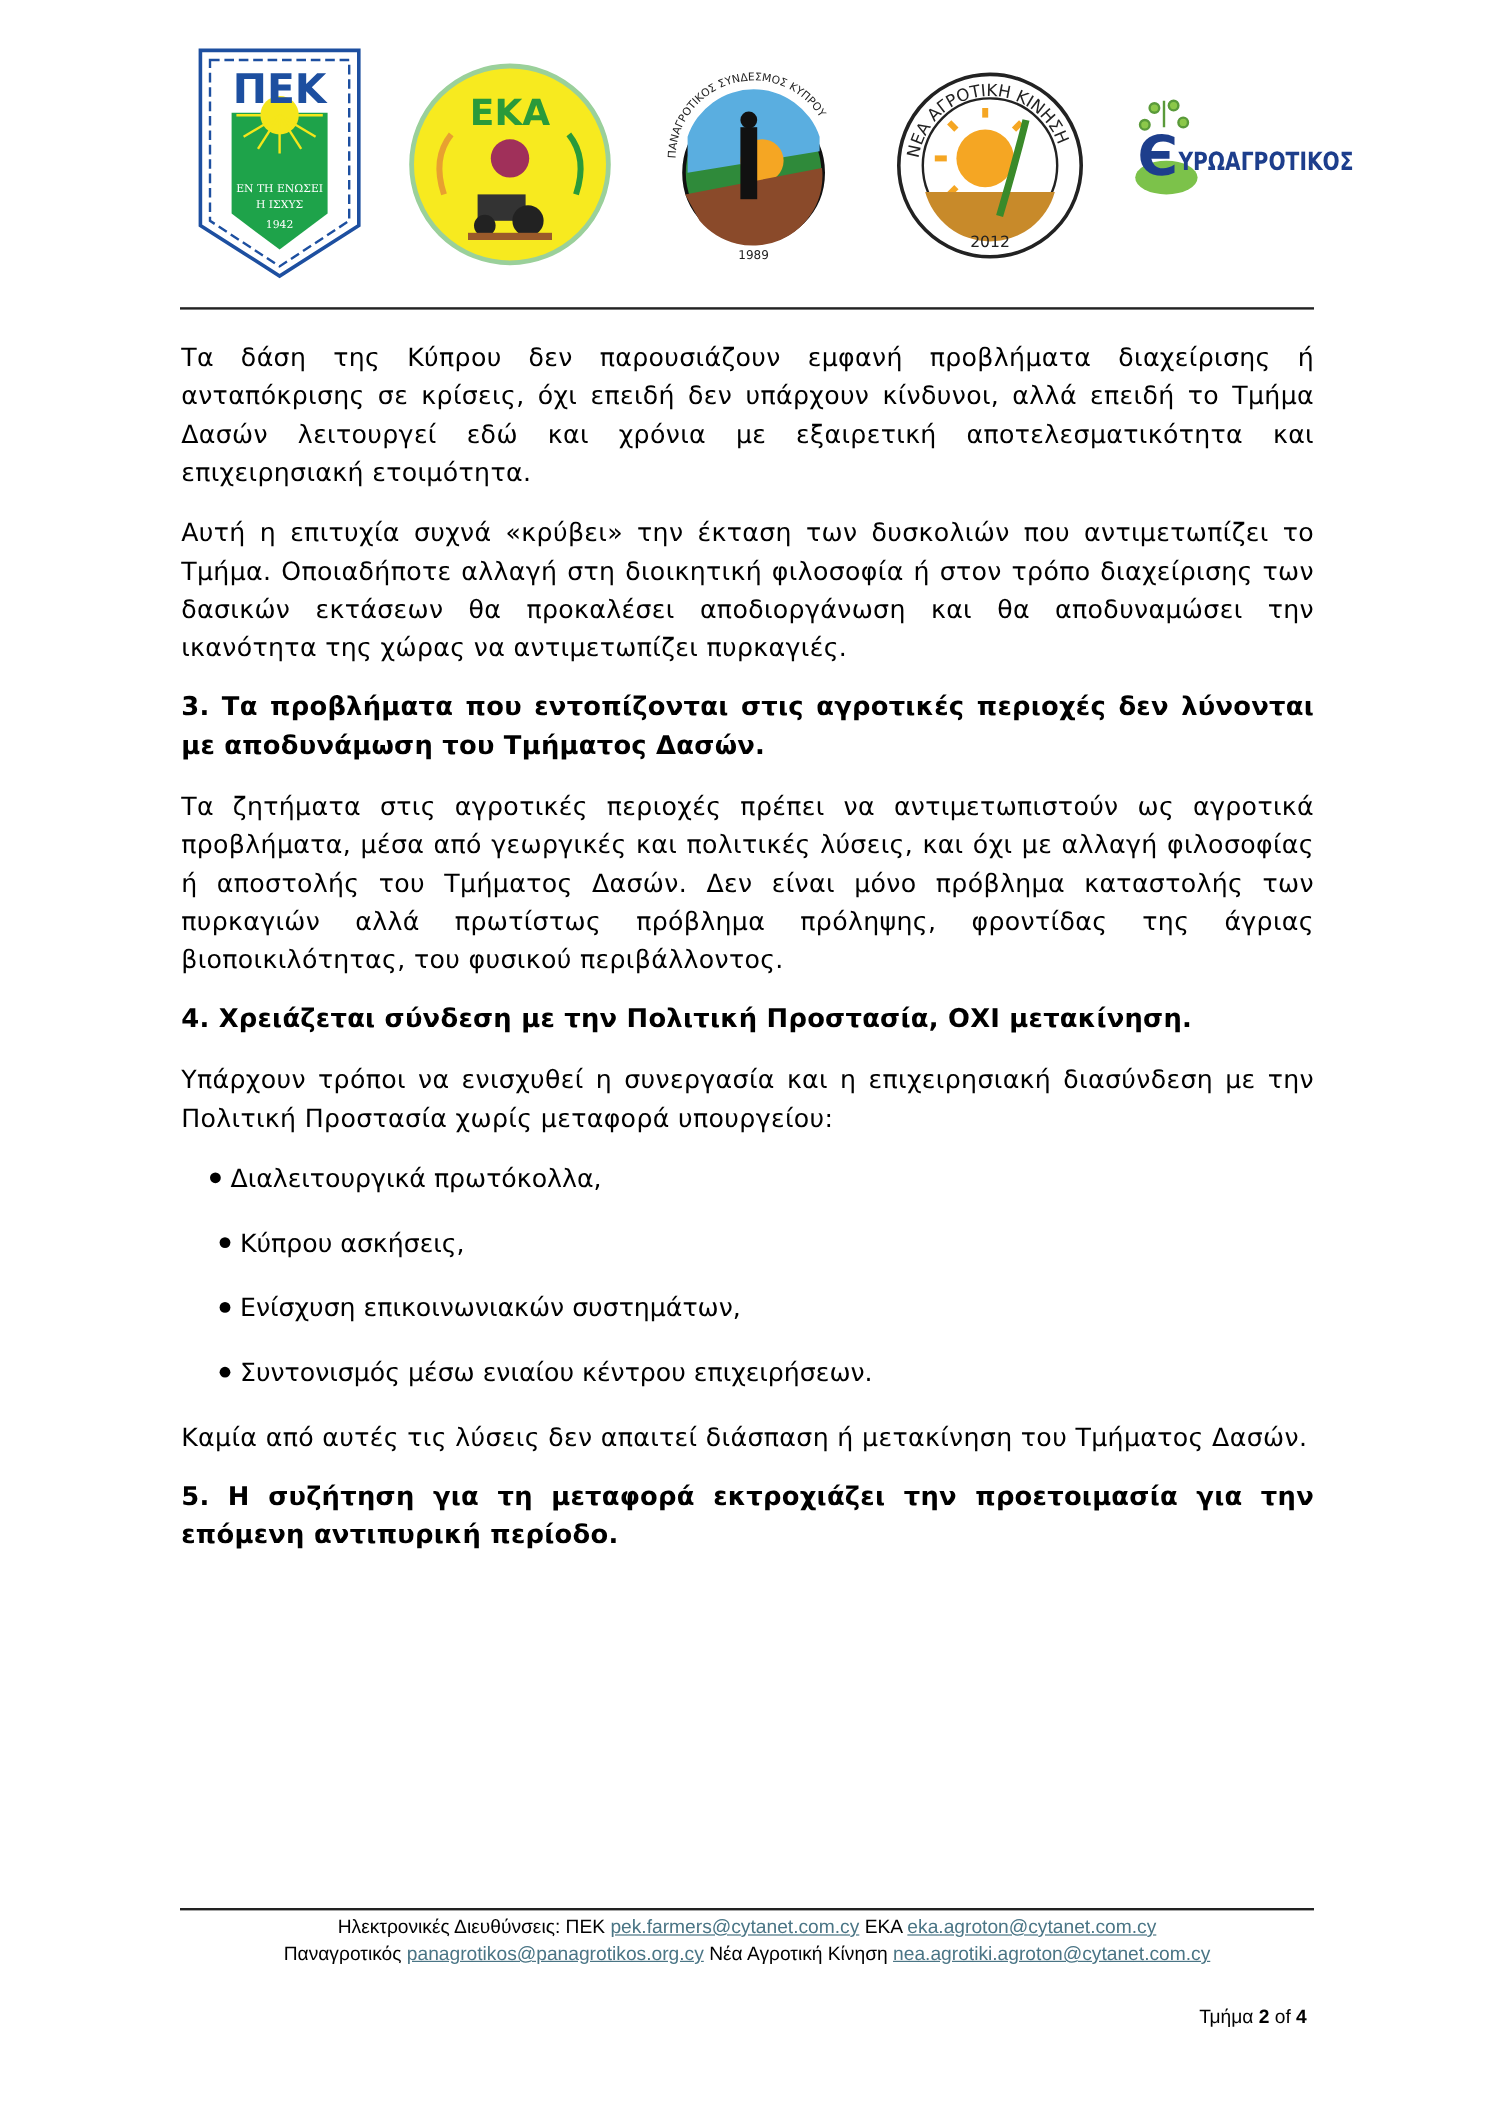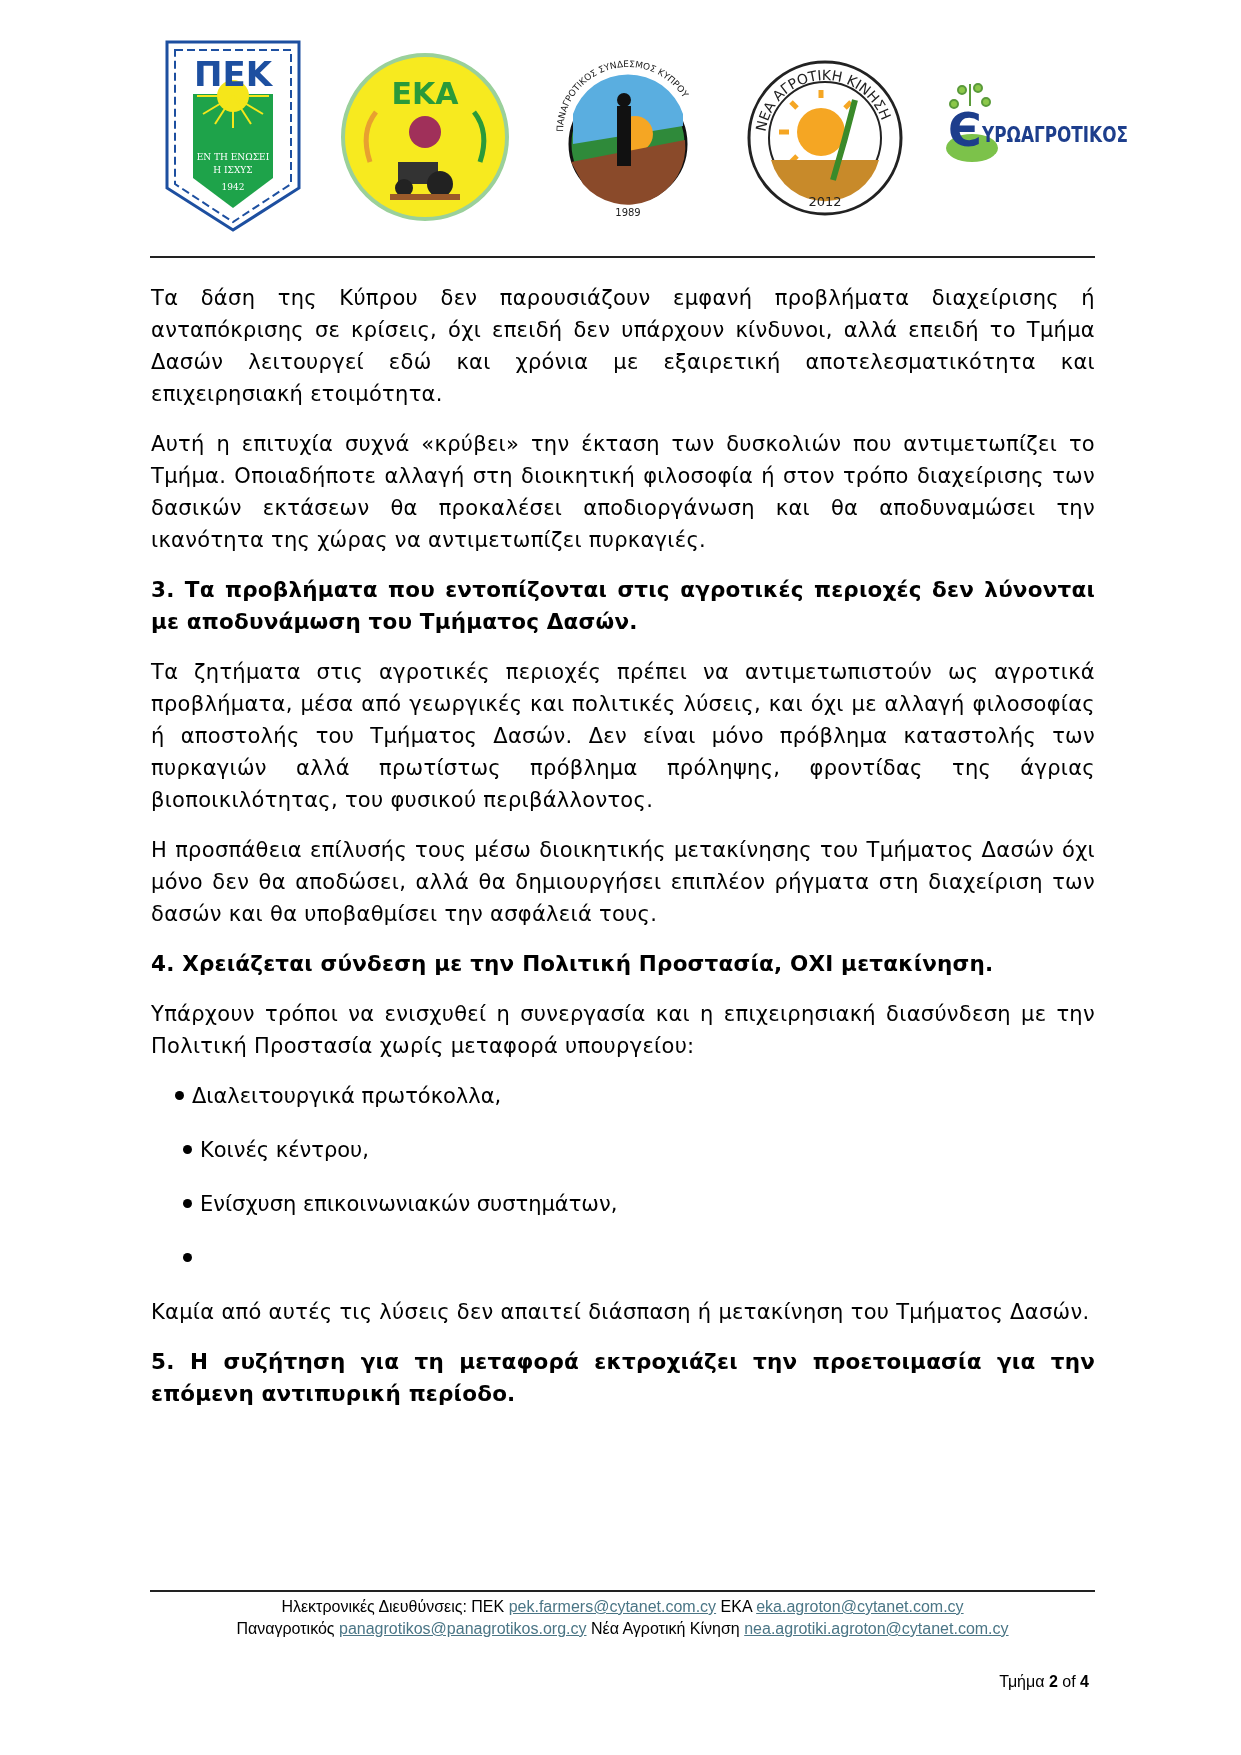--- a/index.html
+++ b/index.html
@@ -104,29 +104,28 @@
 </div>
 
 <div class="rule" style="top:256px"></div>
 
 <div class="content">
   <p>Τα δάση της Κύπρου δεν παρουσιάζουν εμφανή προβλήματα διαχείρισης ή ανταπόκρισης σε κρίσεις, όχι επειδή δεν υπάρχουν κίνδυνοι, αλλά επειδή το Τμήμα Δασών λειτουργεί εδώ και χρόνια με εξαιρετική αποτελεσματικότητα και επιχειρησιακή ετοιμότητα.</p>
   <p>Αυτή η επιτυχία συχνά «κρύβει» την έκταση των δυσκολιών που αντιμετωπίζει το Τμήμα. Οποιαδήποτε αλλαγή στη διοικητική φιλοσοφία ή στον τρόπο διαχείρισης των δασικών εκτάσεων θα προκαλέσει αποδιοργάνωση και θα αποδυναμώσει την ικανότητα της χώρας να αντιμετωπίζει πυρκαγιές.</p>
 
   <h2>3. Τα προβλήματα που εντοπίζονται στις αγροτικές περιοχές δεν λύνονται με αποδυνάμωση του Τμήματος Δασών.</h2>
   <p>Τα ζητήματα στις αγροτικές περιοχές πρέπει να αντιμετωπιστούν ως αγροτικά προβλήματα, μέσα από γεωργικές και πολιτικές λύσεις, και όχι με αλλαγή φιλοσοφίας ή αποστολής του Τμήματος Δασών. Δεν είναι μόνο πρόβλημα καταστολής των πυρκαγιών αλλά πρωτίστως πρόβλημα πρόληψης, φροντίδας της άγριας βιοποικιλότητας, του φυσικού περιβάλλοντος.</p>
-  <p>Η προσπάθεια επίλυσής τους μέσω διοικητικής μετακίνησης του Τμήματος Δασών όχι μόνο δεν θα αποδώσει, αλλά θα δημιουργήσει επιπλέον ρήγματα στη διαχείριση των δασών και θα υποβαθμίσει την ασφάλειά τους.</p>
 
   <h2>4. Χρειάζεται σύνδεση με την Πολιτική Προστασία, ΟΧΙ μετακίνηση.</h2>
   <p>Υπάρχουν τρόποι να ενισχυθεί η συνεργασία και η επιχειρησιακή διασύνδεση με την Πολιτική Προστασία χωρίς μεταφορά υπουργείου:</p>
   <ul>
     <li style="margin-left:24px"><span class="dot"></span><span>Διαλειτουργικά πρωτόκολλα,</span></li>
-    <li style="margin-left:32px"><span class="dot"></span><span>Κοινές κέντρου,</span></li>
+    <li style="margin-left:32px"><span class="dot"></span><span>Κύπρου ασκήσεις,</span></li>
     <li style="margin-left:32px"><span class="dot"></span><span>Ενίσχυση επικοινωνιακών συστημάτων,</span></li>
-    <li style="margin-left:32px"><span class="dot"></span></li>
+    <li style="margin-left:32px"><span class="dot"></span><span>Συντονισμός μέσω ενιαίου κέντρου επιχειρήσεων.</span></li>
   </ul>
   <p>Καμία από αυτές τις λύσεις δεν απαιτεί διάσπαση ή μετακίνηση του Τμήματος Δασών.</p>
 
   <h2>5. Η συζήτηση για τη μεταφορά εκτροχιάζει την προετοιμασία για την επόμενη αντιπυρική περίοδο.</h2>
 </div>
 
 <div class="rule" style="top:1590px"></div>
 
 <div class="footer">
   <div>

